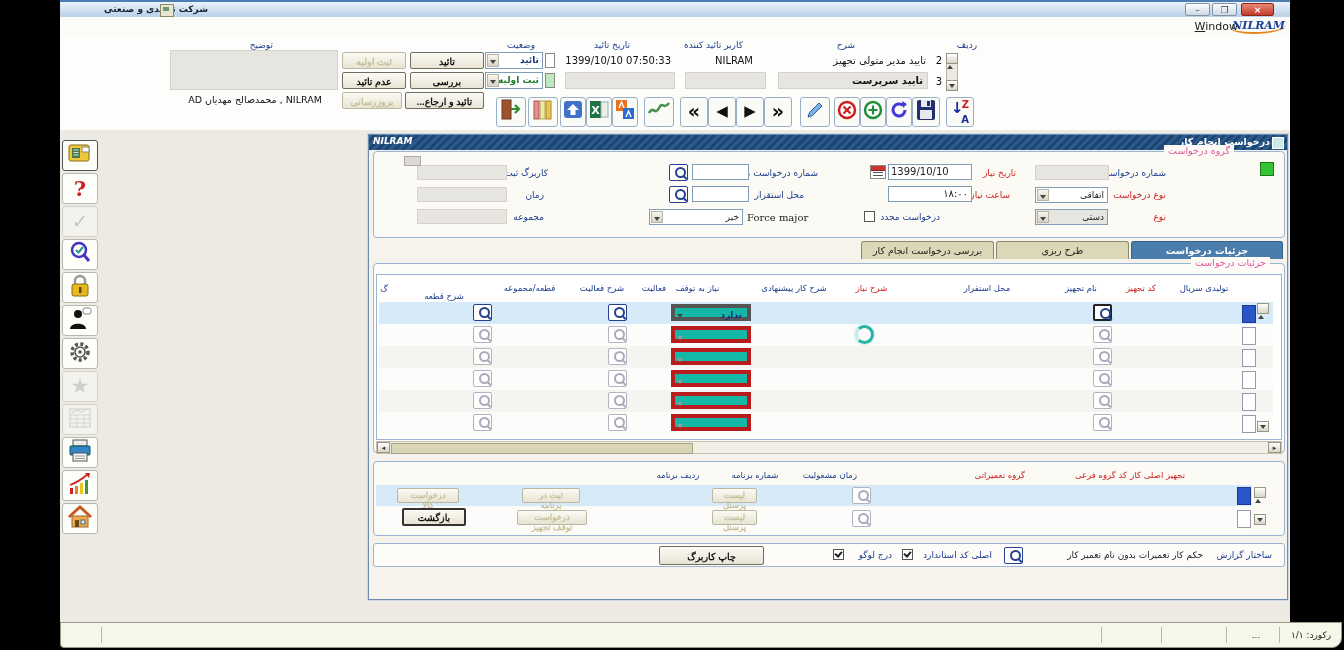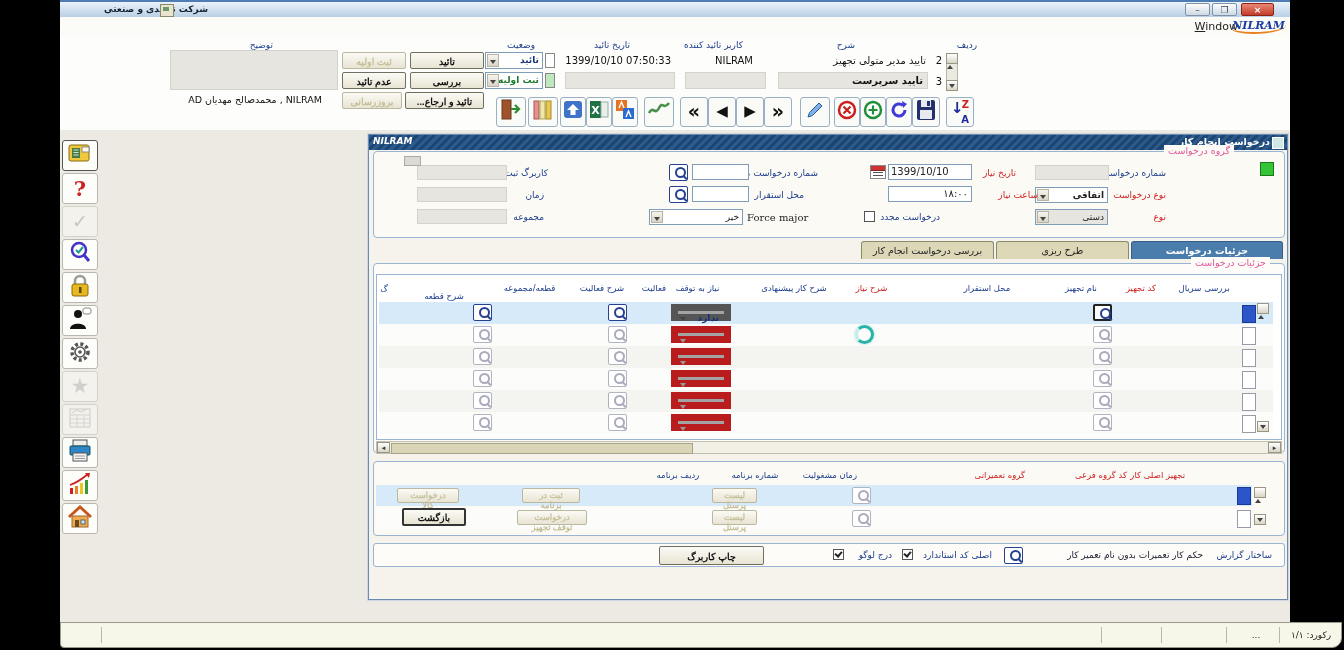--- a/index.html
+++ b/index.html
@@ -66,21 +66,21 @@
   .tab.active{background:#4b7dac;color:#fff;border-color:#36608a;font-weight:bold}
   
   .tframe{position:absolute;background:#fff;border:1px solid #9ab4d4;box-sizing:border-box}
   .thead{position:absolute;font-size:8.5px;white-space:nowrap;direction:rtl;text-align:center;color:#1b3c8c}
   .thead.red{color:#c22}
   .trow{position:absolute;left:2px;width:894px;height:22px;background:#fcfcfa}
   .trow.alt{background:#f4f4f0}
   .trow.active{background:#d7eafa}
   .selcell{position:absolute;left:863px;top:3px;width:12px;height:16px;border:1px solid #99a;background:#fff}
   .trow.active .selcell{background:#2c55c8;border-color:#1a3a9a}
-  .rowdd{position:absolute;width:60px;height:17px;background:#a3a3a3;border:7px solid #b91c1c;box-sizing:border-box}
+  .rowdd{position:absolute;width:80px;height:17px;background:#14b8a6;border:4px solid #b91c1c;box-sizing:border-box}
   .rowdd .ddarrow{position:absolute;left:2px;top:6px}
   .hscroll{position:absolute;height:13px;background:#f1efe6;border:1px solid #c4c0b0;box-sizing:border-box}
   .harrow{position:absolute;top:0;width:13px;height:11px;background:linear-gradient(#fff,#d8d4c6);border:1px solid #9a9684;box-sizing:border-box;text-align:center;font-size:7px;line-height:10px;color:#333}
   .hthumb{position:absolute;top:1px;height:9px;background:#d9d5b6;border:1px solid #a8a488}
   .loader{position:absolute;width:13px;height:13px;border-radius:50%;border:3px solid #27b3a8;border-left-color:#c4ece9;box-shadow:0 0 3px #9dd}
   
   .bar{position:absolute;background:#fdfcf8;border:1px solid #9ab4d4;border-radius:3px;box-sizing:border-box}
   .statusbar{position:absolute;left:60px;top:622px;width:1282px;height:26px;background:#f7f7e9;border:1px solid #9a9a8a;border-radius:0 0 10px 4px;box-sizing:border-box}
   .sdiv{position:absolute;top:4px;bottom:4px;width:1px;background:#b8b8a8}
   .srec{position:absolute;top:7px;font-size:9px;color:#222;direction:rtl;white-space:nowrap}
@@ -332,37 +332,37 @@
     </div>
 
     <div class="group" style="left:4px;top:16px;width:912px;height:87px">
       <span class="gtitle" style="right:50px">گروه درخواست</span>
       <span style="position:absolute;left:886px;top:10px;width:12px;height:12px;background:#35c435;border:1px solid #1a7a1a"></span>
 
       <span class="nlbl" style="left:738px;top:16px;width:54px">شماره درخواست</span>
       <div class="gfield" style="left:661px;top:13px;width:74px;height:15px"></div>
       <span class="rlbl" style="left:735px;top:38px;width:57px">نوع درخواست</span>
       <div class="dd" style="left:661px;top:35px;width:73px;height:16px">
-        <span class="ddtxt" style="font-weight:bold;color:#222">اتفاقی</span>
+        <span class="ddtxt" style="font-weight:normal;color:#222">اتفاقی</span>
         <span class="ddbtn">
             <span class="tri-d"></span>
           </span>
       </div>
       <span class="rlbl" style="left:761px;top:60px;width:31px">نوع</span>
       <div class="dd" style="left:661px;top:57px;width:73px;height:16px;background:#e7e5e0">
         <span class="ddtxt" style="font-weight:normal;color:#222">دستی</span>
         <span class="ddbtn">
             <span class="tri-d"></span>
           </span>
       </div>
 
       <span class="rlbl" style="left:602px;top:16px;width:40px">تاریخ نیاز</span>
       <div class="wfield" style="left:514px;top:12px;width:84px;height:16px;direction:ltr;text-align:left;padding:1px 2px">1399/10/10</div>
       <span class="cal" style="left:496px;top:13px"></span>
-      <span class="rlbl" style="left:624px;top:38px;width:40px">ساعت نیاز</span>
+      <span class="rlbl" style="left:596px;top:38px;width:40px">ساعت نیاز</span>
       <div class="wfield" style="left:514px;top:34px;width:84px;height:16px;text-align:right;padding:1px 3px">۱۸:۰۰</div>
       <span class="nlbl" style="left:508px;top:60px;width:58px">درخواست مجدد</span>
       <span class="chk" style="left:490px;top:59px"></span>
 
       <span class="nlbl" style="left:378px;top:16px;width:66px">شماره درخواست مبنا</span>
       <div class="wfield" style="left:318px;top:12px;width:57px;height:16px"></div>
       <span class="qbtn" style="left:295px;top:12px">
           <span class="q-icon"></span>
         </span>
       <span class="nlbl" style="left:383px;top:38px;width:47px">محل استقرار</span>
@@ -389,21 +389,21 @@
 
     <div style="position:absolute;left:0;top:106px;width:920px;height:18px">
       <span class="tab active" style="left:762px;width:152px">جزئیات درخواست</span>
       <span class="tab" style="left:627px;width:133px">طرح ریزی</span>
       <span class="tab" style="left:492px;width:133px">بررسی درخواست انجام کار</span>
     </div>
 
     <div class="group" style="left:4px;top:128px;width:912px;height:190px;background:#fdfcf8">
       <span class="gtitle" style="right:14px;background:#fdfcf8">جزئیات درخواست</span>
       <div class="tframe" style="left:2px;top:10px;width:906px;height:166px">
-        <span class="thead" style="left:801px;top:8px;width:52px">بررسی سریال</span>
+        <span class="thead" style="left:801px;top:8px;width:52px">تولیدی سریال</span>
         <span class="thead red" style="left:741px;top:8px;width:46px">کد تجهیز</span>
         <span class="thead" style="left:681px;top:8px;width:46px">نام تجهیز</span>
         <span class="thead" style="left:581px;top:8px;width:58px">محل استقرار</span>
         <span class="thead red" style="left:471px;top:8px;width:47px">شرح نیاز</span>
         <span class="thead" style="left:376px;top:8px;width:82px">شرح کار پیشنهادی</span>
         <span class="thead" style="left:291px;top:8px;width:59px">نیاز به توقف</span>
         <span class="thead" style="left:262px;top:8px;width:30px">فعالیت</span>
         <span class="thead" style="left:199px;top:8px;width:52px">شرح فعالیت</span>
         <span class="thead" style="left:119px;top:8px;width:67px">قطعه/مجموعه</span>
         <span class="thead" style="left:44px;top:16px;width:46px">شرح قطعه</span>

